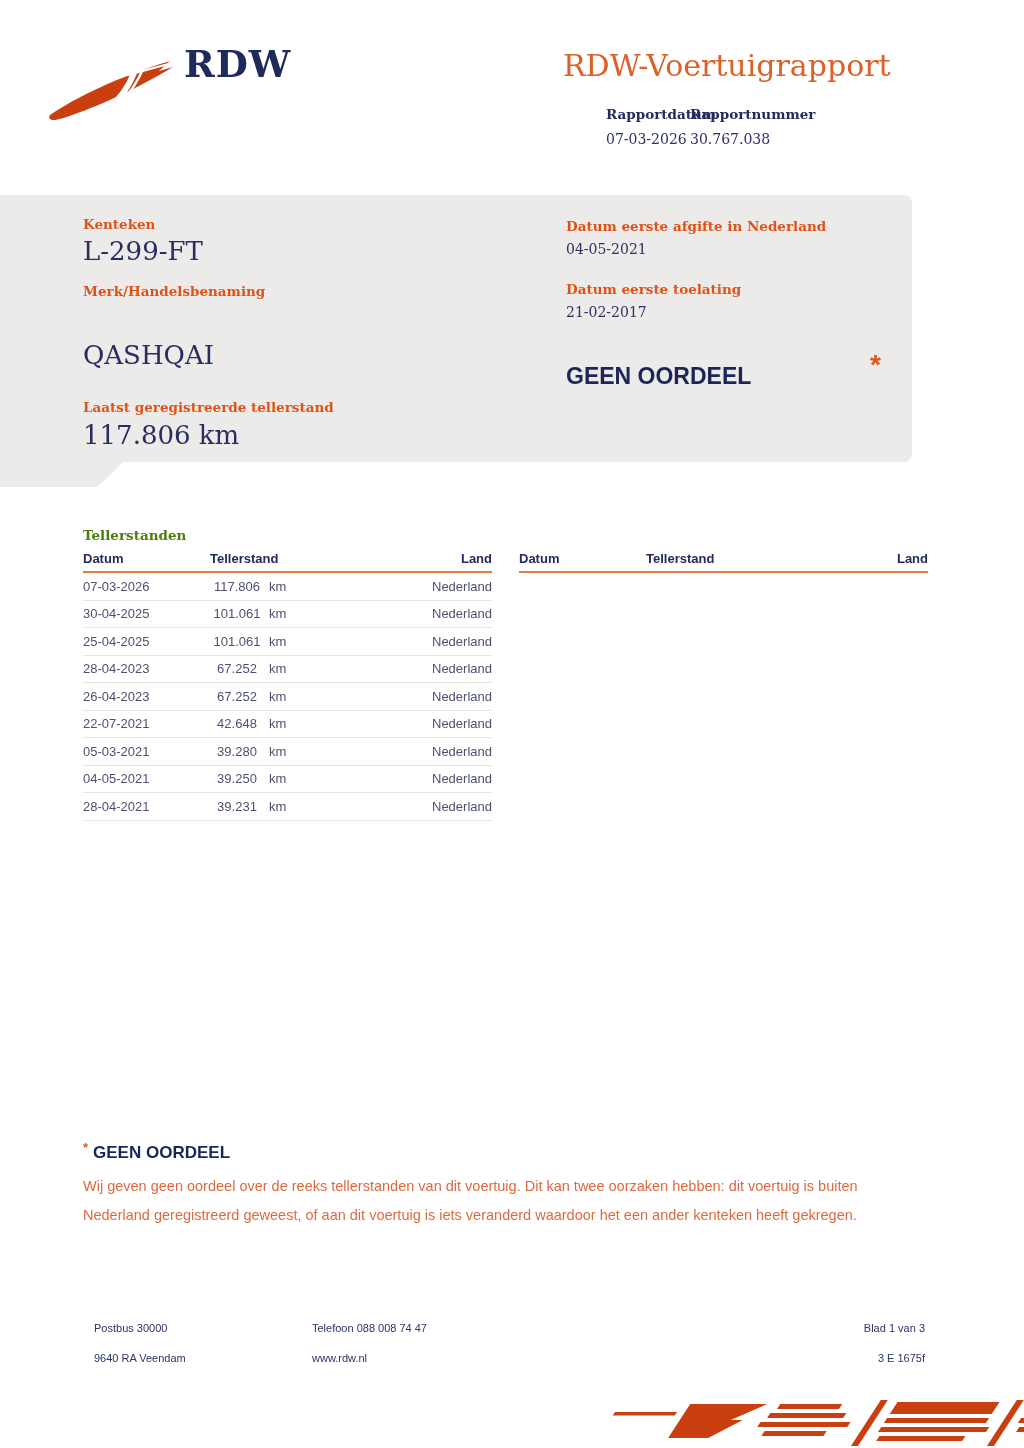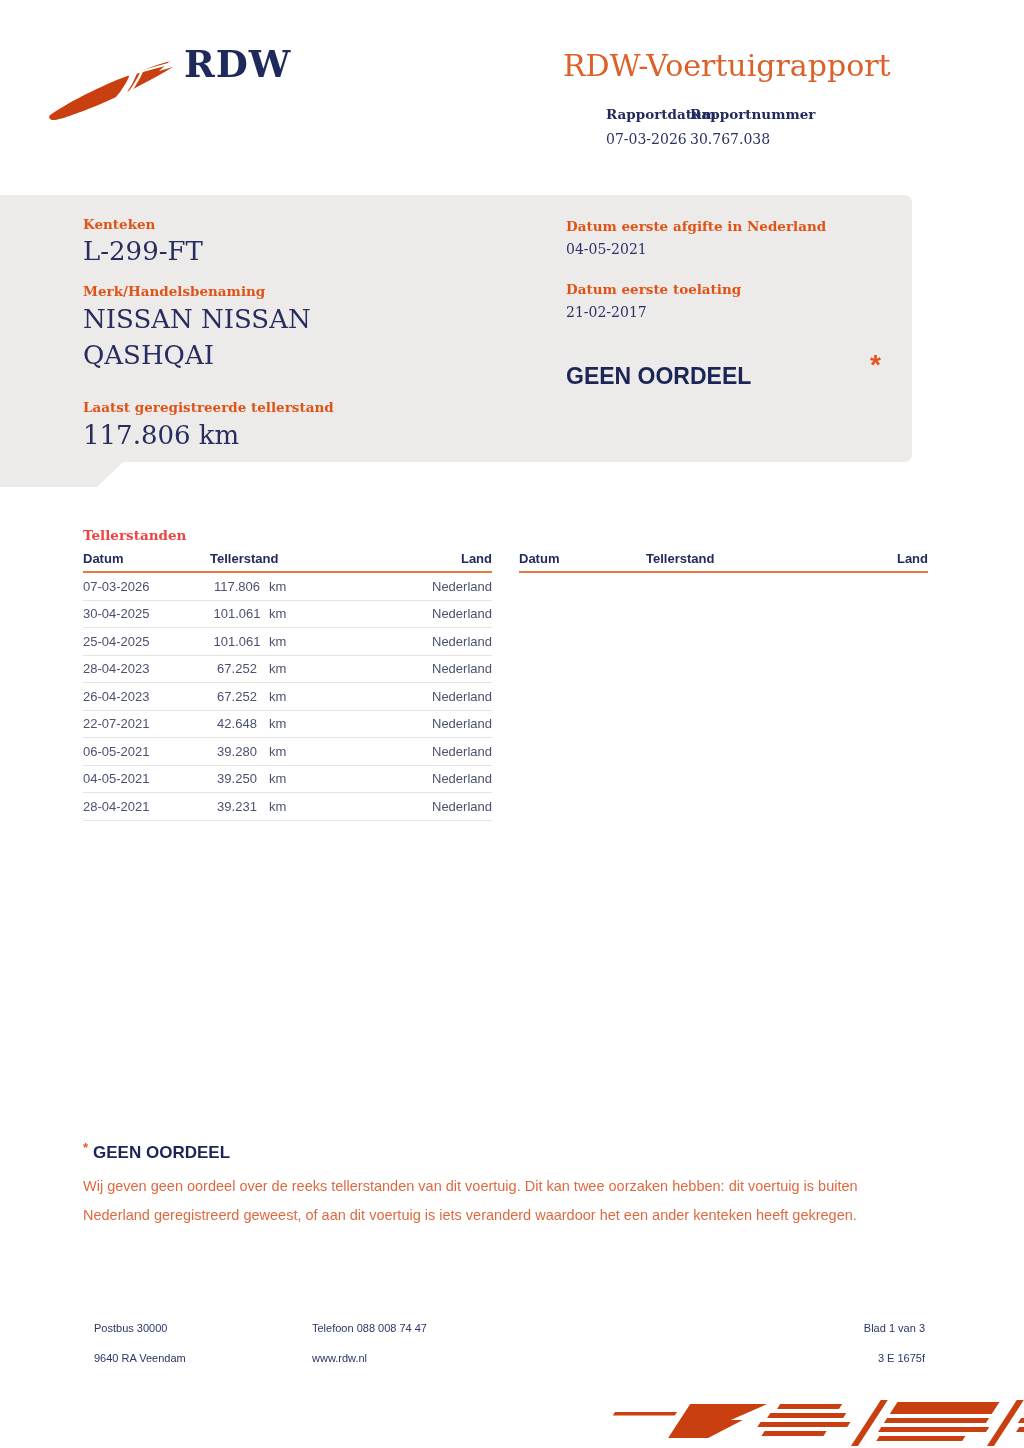--- a/index.html
+++ b/index.html
@@ -56,21 +56,21 @@
     color:#1C2656; letter-spacing:0px;
   }
   .verdict-star {
     left:870px; top:349px; color:#E2571D; font-weight:bold; font-size:28px;
   }
 
   
   .section-title {
     left:83px; top:527px;
     font-family:"DejaVu Serif", serif; font-weight:bold;
-    font-size:13.5px; color:#ef4444;
+    font-size:13.5px; color:#4d7c0f;
   }
   .tbl { top:551px; width:409px; }
   .tbl-left  { left:83px; }
   .tbl-right { left:519px; }
   .thead {
     display:grid; grid-template-columns:127px 90px 1fr;
     font-weight:bold; font-size:13px; color:#222A5E;
     padding-bottom:5px; border-bottom:2.5px solid #E87A44;
   }
   .thead .c3 { text-align:right; }
@@ -121,21 +121,20 @@
   <div class="abs meta-label mx2">Rapportnummer</div>
   <div class="abs meta-value mx1">07-03-2026</div>
   <div class="abs meta-value mx2">30.767.038</div>
 
   <div class="abs panel"></div>
   <div class="abs panel-tongue"></div>
 
   <div class="abs f-label" style="left:83px; top:216px;">Kenteken</div>
   <div class="abs f-value-big" style="left:83px; top:233px;">L-299-FT</div>
   <div class="abs f-label" style="left:83px; top:283px;">Merk/Handelsbenaming</div>
-  <div class="abs f-value-big" style="left:83px; top:301px;">NISSAN NISSAN</div>
   <div class="abs f-value-big" style="left:83px; top:337px;">QASHQAI</div>
   <div class="abs f-label" style="left:83px; top:399px;">Laatst geregistreerde tellerstand</div>
   <div class="abs f-value-big" style="left:83px; top:417px;">117.806 km</div>
 
   <div class="abs f-label" style="left:566px; top:218px;">Datum eerste afgifte in Nederland</div>
   <div class="abs f-value-date" style="left:566px; top:241px;">04-05-2021</div>
   <div class="abs f-label" style="left:566px; top:281px;">Datum eerste toelating</div>
   <div class="abs f-value-date" style="left:566px; top:304px;">21-02-2017</div>
   <div class="abs verdict">GEEN OORDEEL</div>
   <div class="abs verdict-star">*</div>
@@ -191,21 +190,21 @@
         </div>
         <div class="trow">
           <span class="c1">22-07-2021</span>
           <span class="c2">
             <span class="num">42.648</span>
             <span class="unit">km</span>
           </span>
           <span class="c3">Nederland</span>
         </div>
         <div class="trow">
-          <span class="c1">06-05-2021</span>
+          <span class="c1">05-03-2021</span>
           <span class="c2">
             <span class="num">39.280</span>
             <span class="unit">km</span>
           </span>
           <span class="c3">Nederland</span>
         </div>
         <div class="trow">
           <span class="c1">04-05-2021</span>
           <span class="c2">
             <span class="num">39.250</span>

